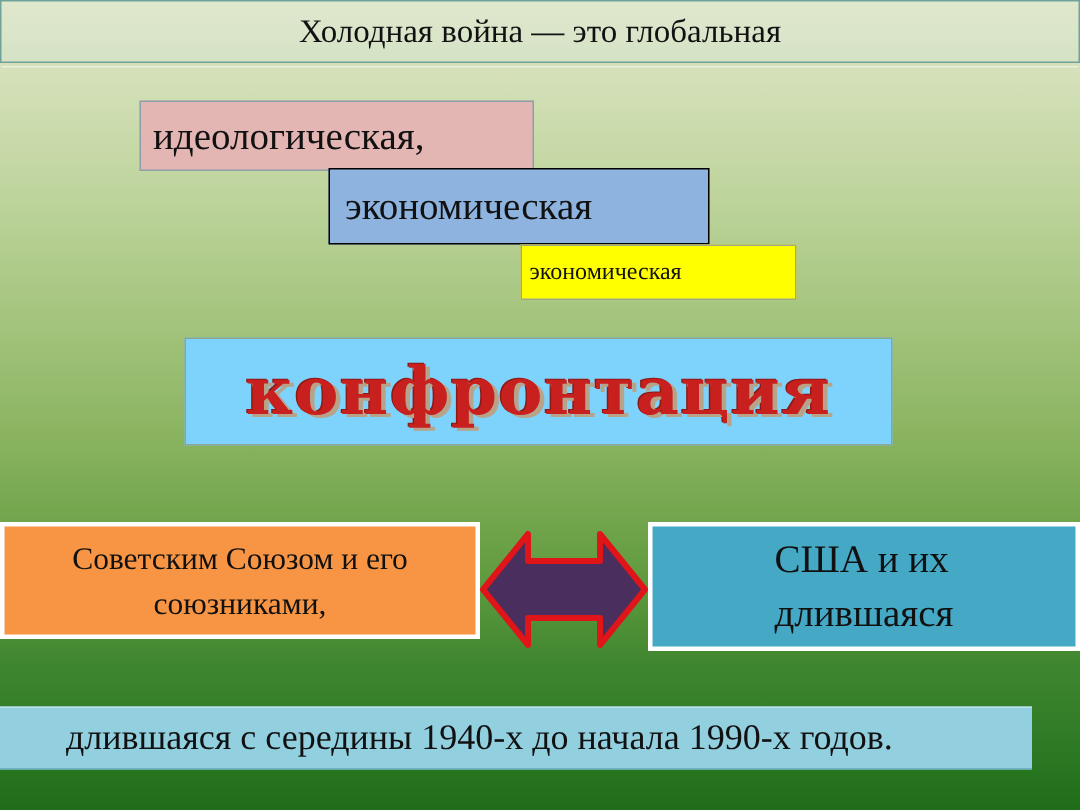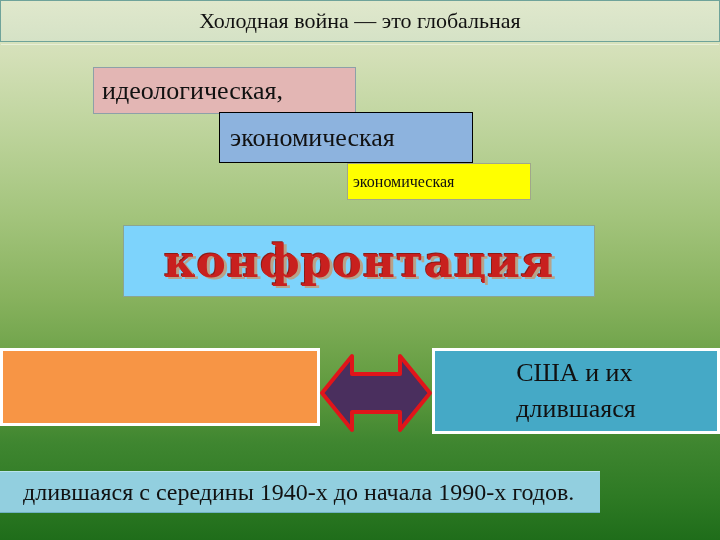--- a/index.html
+++ b/index.html
@@ -34,23 +34,23 @@
       border: 3px solid #ffffff; justify-content: center; text-align: center;
       font-size: 21px; line-height: 1.45;
     }
     .usa {
       left: 432px; top: 348px; width: 288px; height: 86px; background: #45a9c6;
       border: 3px solid #ffffff; justify-content: center; 
       font-size: 26px; line-height: 1.4;
     }
     .arrow { position: absolute; left: 318px; top: 350px; width: 116px; height: 86px; }
     .bottom {
-      left: 0; top: 471px; width: 600px; height: 42px; background: #92cfdf;
+      left: 0; top: 471px; width: 688px; height: 42px; background: #92cfdf;
       border-top: 1px solid #b9e3ec; border-bottom: 1px solid #6fb2c4;
-      font-size: 24px; padding-left: 23px; color: #111;
+      font-size: 24px; padding-left: 44px; color: #111;
     }
   </style>
 </head>
 <body>
 
 <div class="title-bar">
   <span>Холодная война —  это глобальная</span>
 </div>
 
 <div class="box geo">
@@ -64,20 +64,22 @@
 <div class="box ideo">
   <span>экономическая</span>
 </div>
 
 <div class="box conf">
   <span>конфронтация</span>
 </div>
 
 <div class="box ussr">
   <div>
+    <div>Советским Союзом и его</div>
+    <div>союзниками,</div>
   </div>
 </div>
 
 <svg class="arrow" viewBox="0 0 116 86">
   <polygon points="4,43 34,6 34,24 82,24 82,6 112,43 82,80 82,62 34,62 34,80" fill="#4a2f5e" stroke="#e0151a" stroke-width="4" stroke-linejoin="round"></polygon>
 </svg>
 
 <div class="box usa">
   <div>
     <div>США и их</div>

